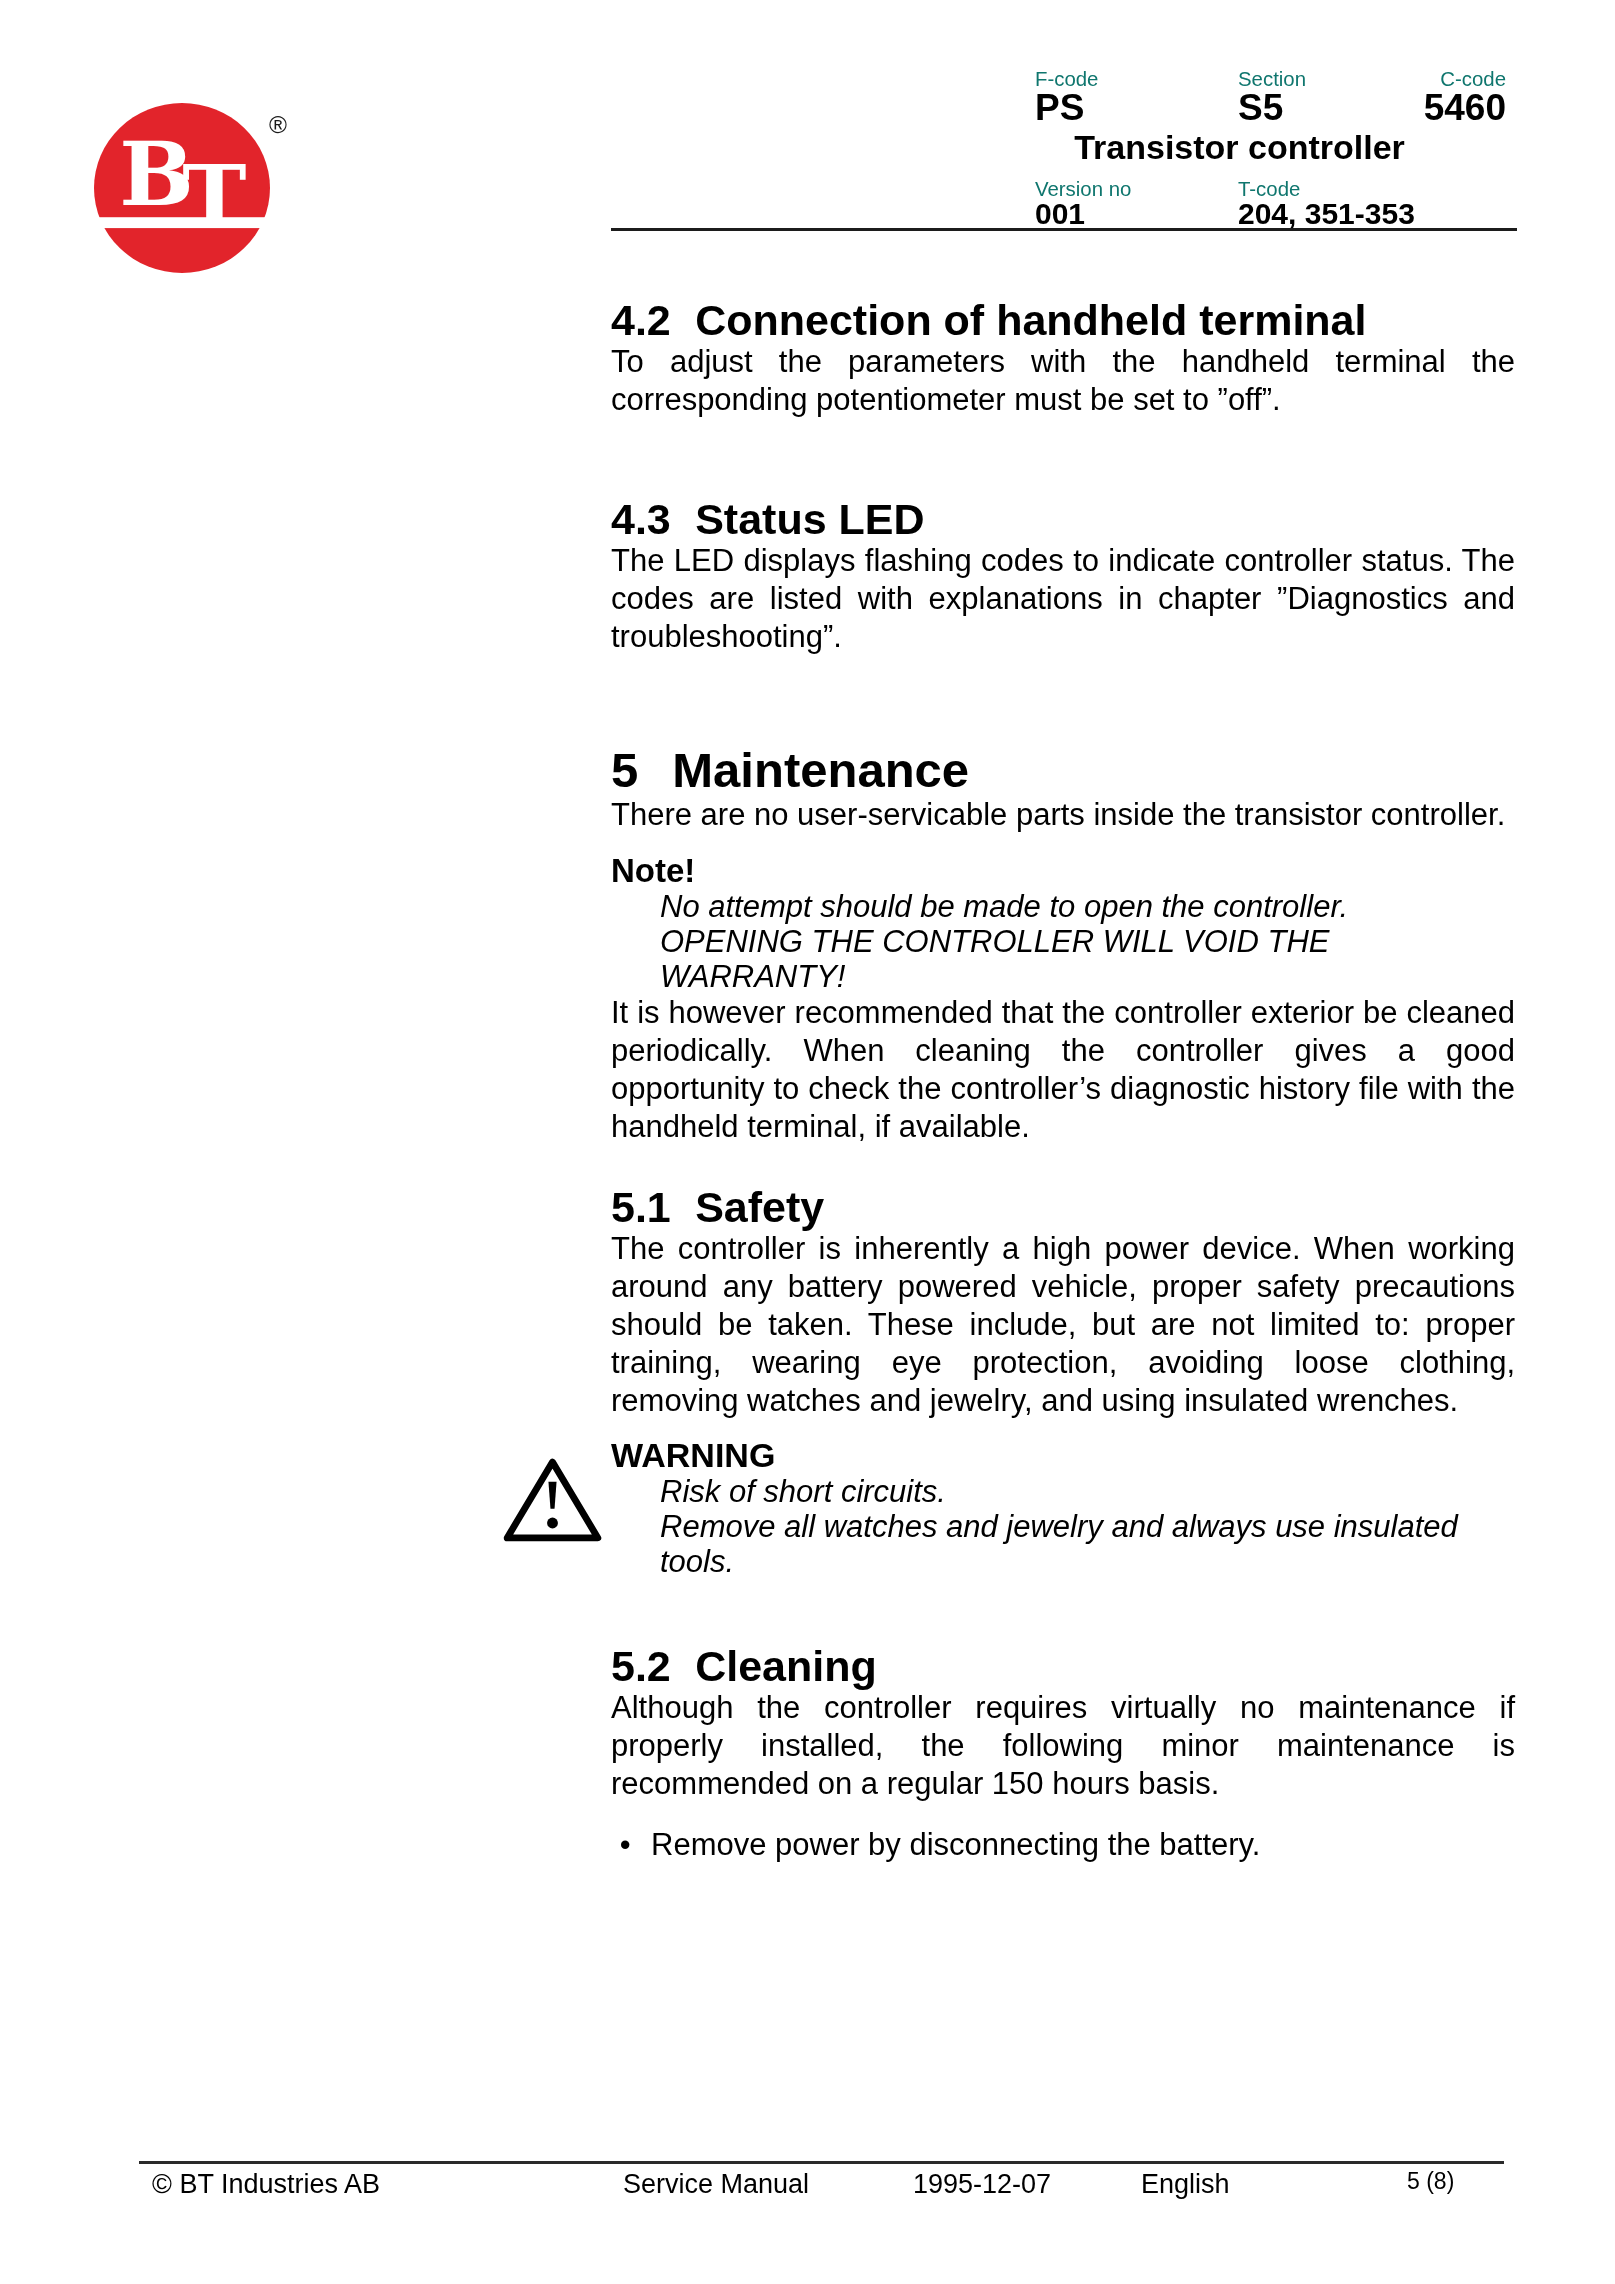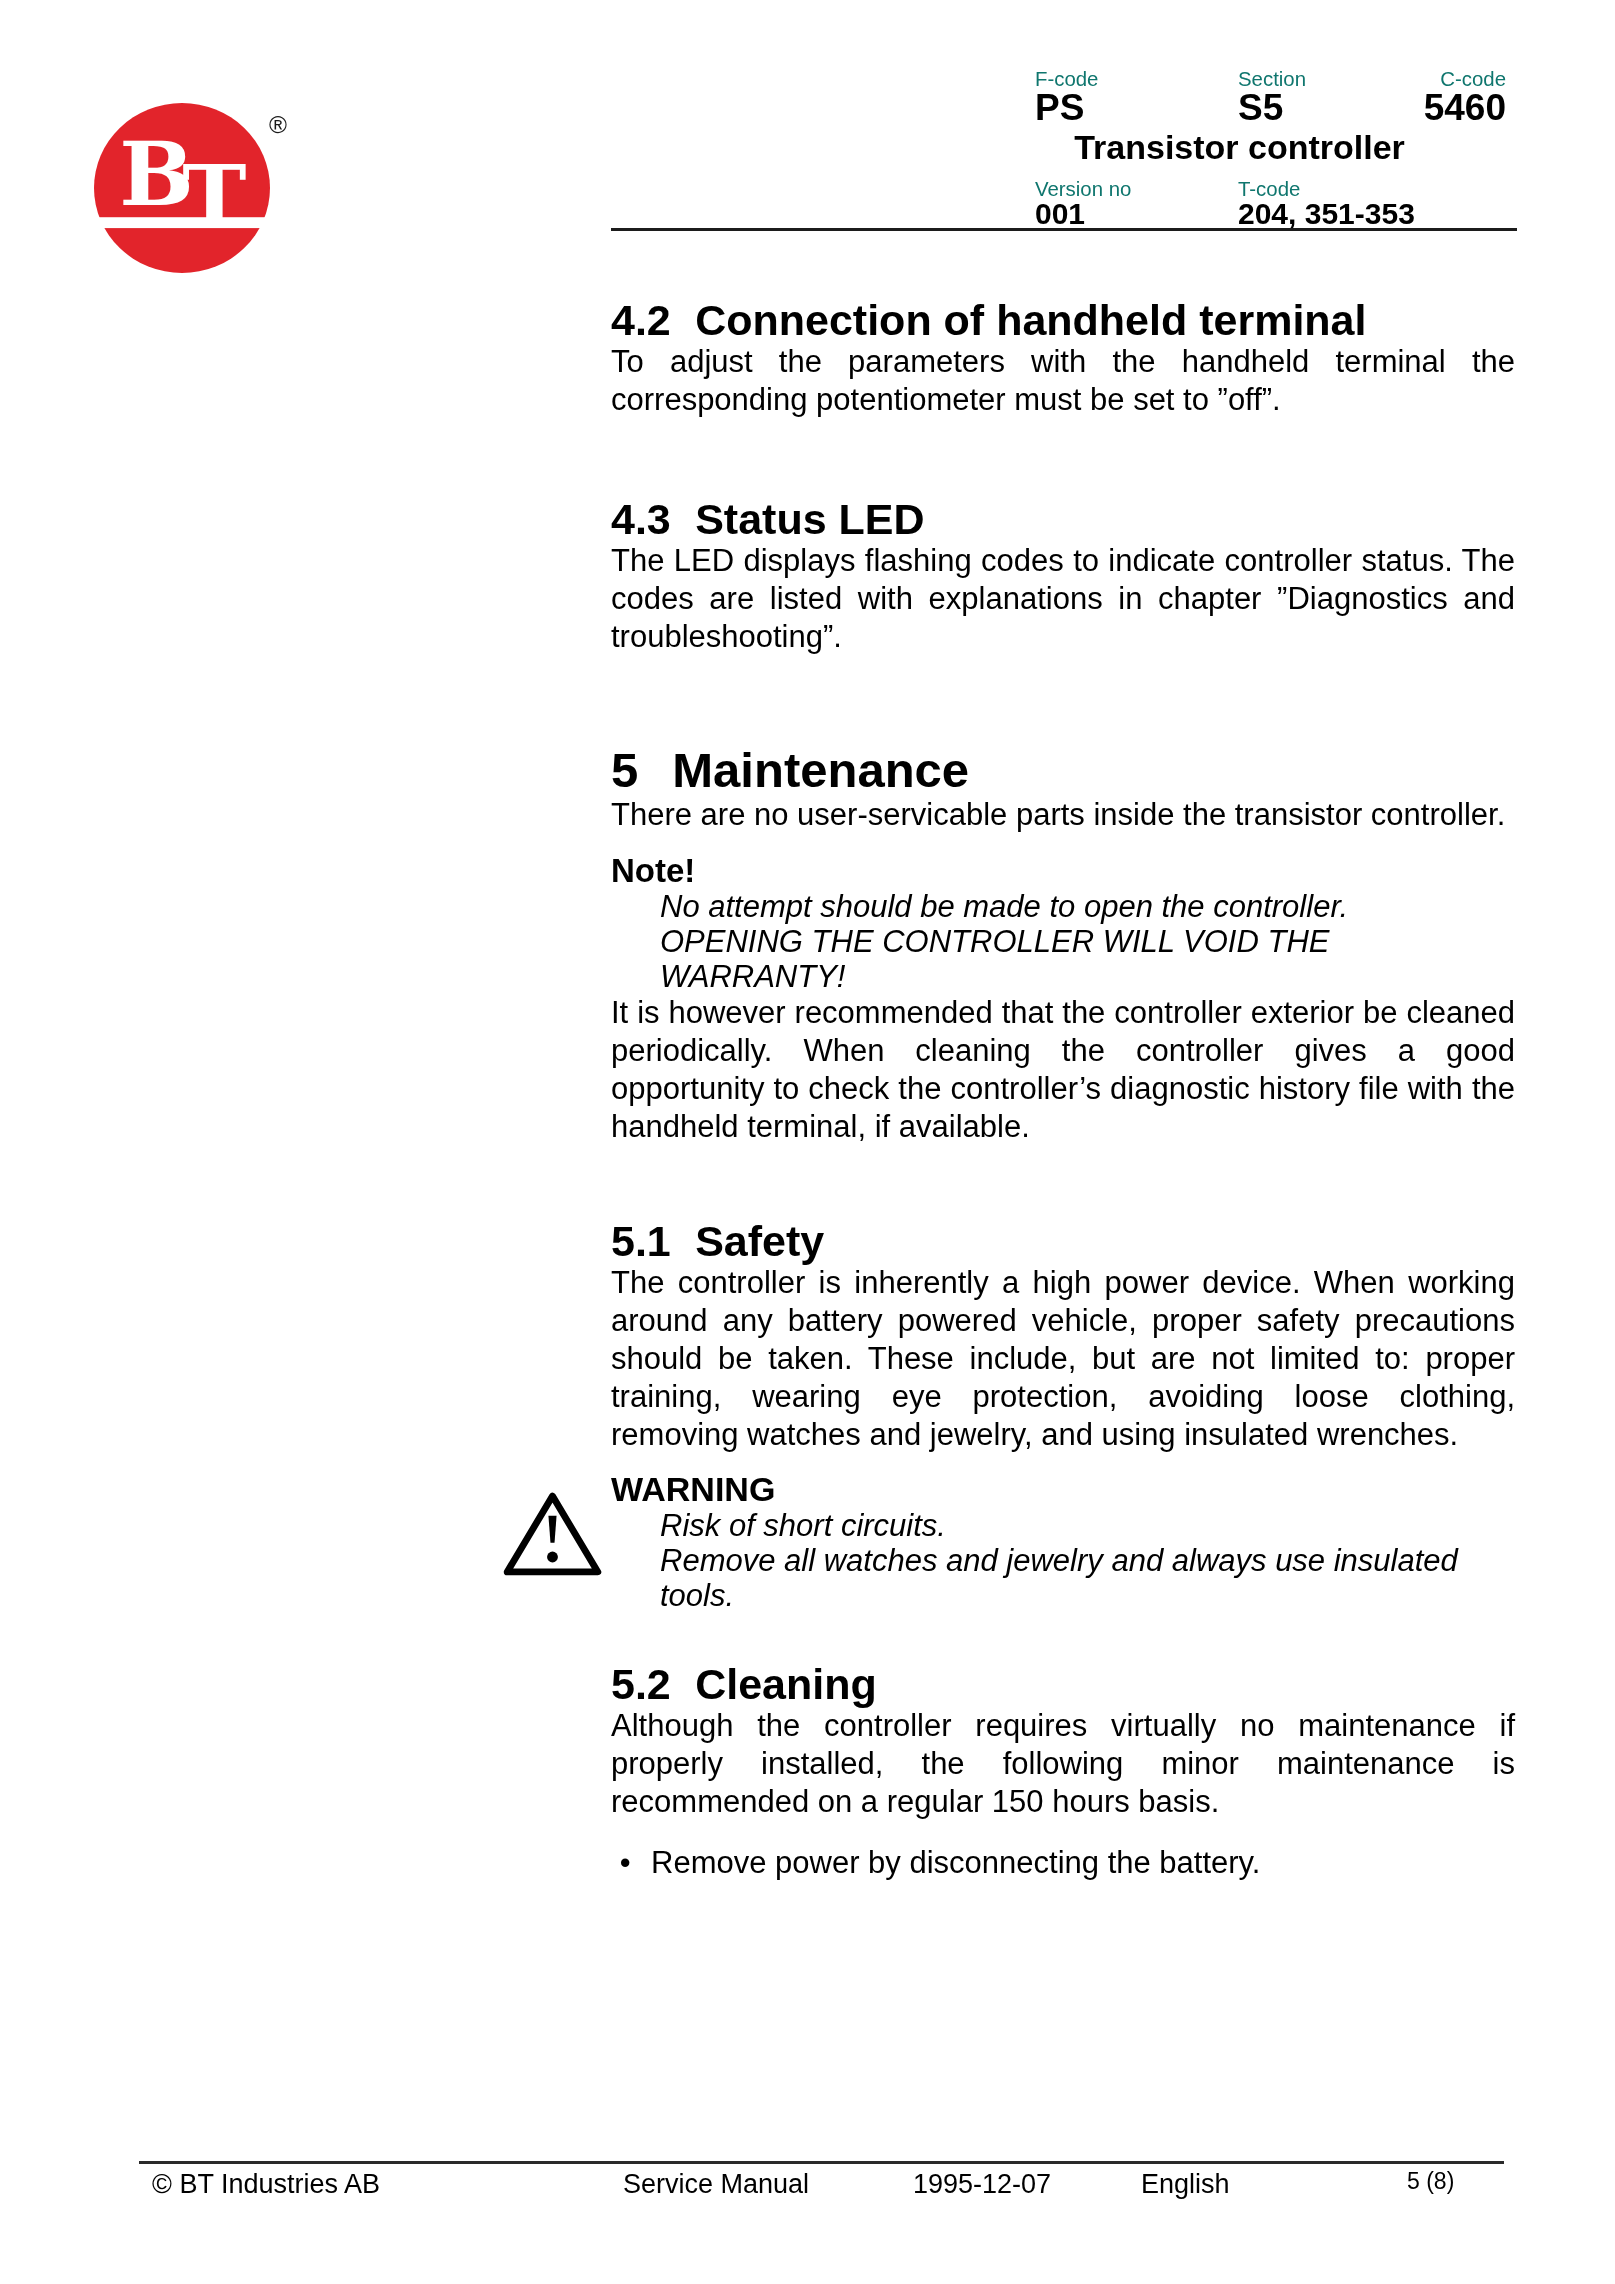--- a/index.html
+++ b/index.html
@@ -29,21 +29,21 @@
   }
   .col1{left:1035px;} .col2{left:1238px;}
   .col3{right:110px;text-align:right;}
   .row1l{top:68px;} .row1v{top:88px;}
   .row2l{top:178px;} .row2v{top:197px;}
   .hdr-rule{position:absolute;left:611px;top:228px;width:906px;height:3.4px;background:#1c1c1c;}
   
   .content{position:absolute;left:611px;top:297px;width:904px;}
   h1.chap{font-size:49px;line-height:52px;font-weight:bold;margin:88px 0 0 0;}
   h2.sec{font-size:43px;line-height:46px;font-weight:bold;margin:0;}
-  h2.mt43{margin-top:77px;} h2.mt51{margin-top:72px;} h2.mt52{margin-top:48px;}
+  h2.mt43{margin-top:77px;} h2.mt51{margin-top:38px;} h2.mt52{margin-top:64px;}
   .num{display:inline-block;margin-right:24.4px;}
   .numwide{display:inline-block;margin-right:34px;}
   p.body{font-size:31px;line-height:38px;margin:0;text-align:justify;}
   .p1{margin-top:28px;} .p2{margin-top:24.4px;} .p3{margin-top:23px;}
   .p4{margin-top:17.7px;} .p5{margin-top:25px;} .p6{margin-top:28.5px;}
   .note-label{font-size:33px;line-height:37px;font-weight:bold;margin-top:18.3px;}
   .note-text{
     font-size:31px;line-height:35px;font-weight:normal;font-style:italic;
     margin-left:49px;
   }

